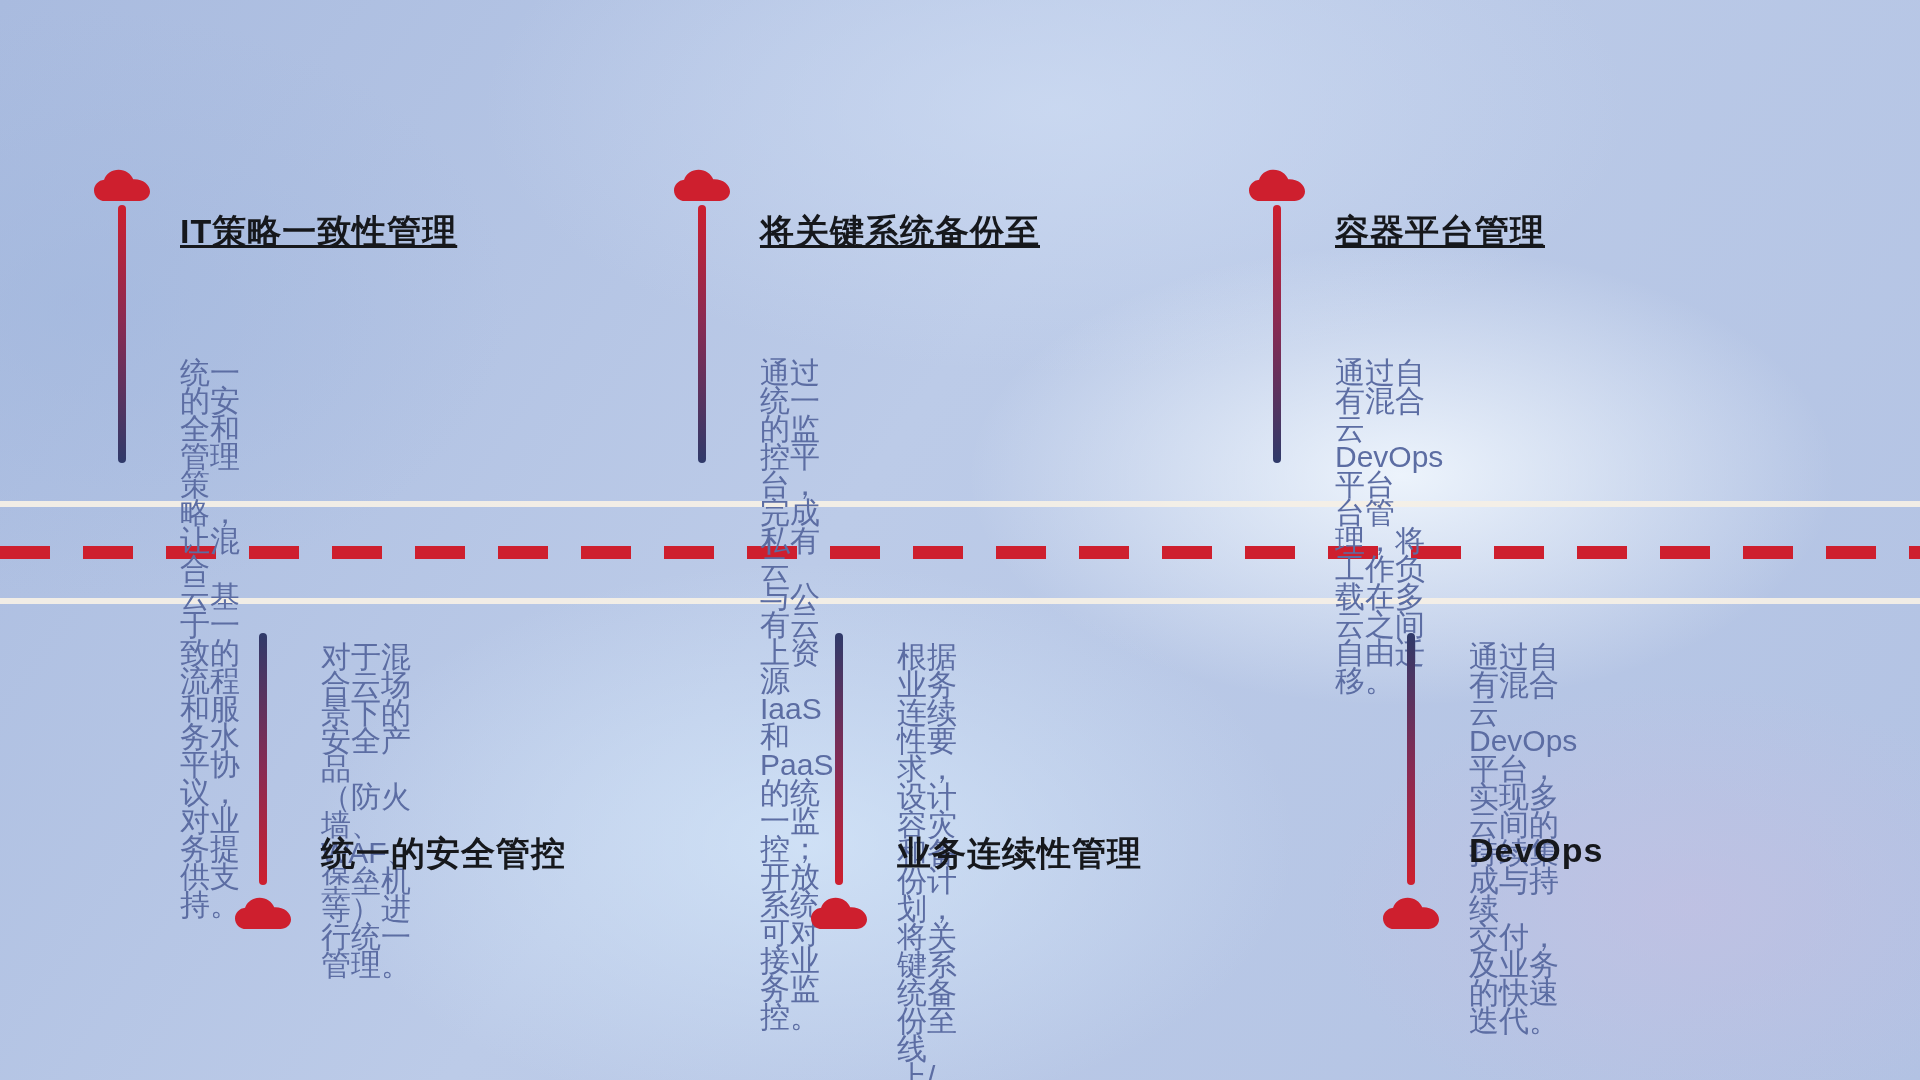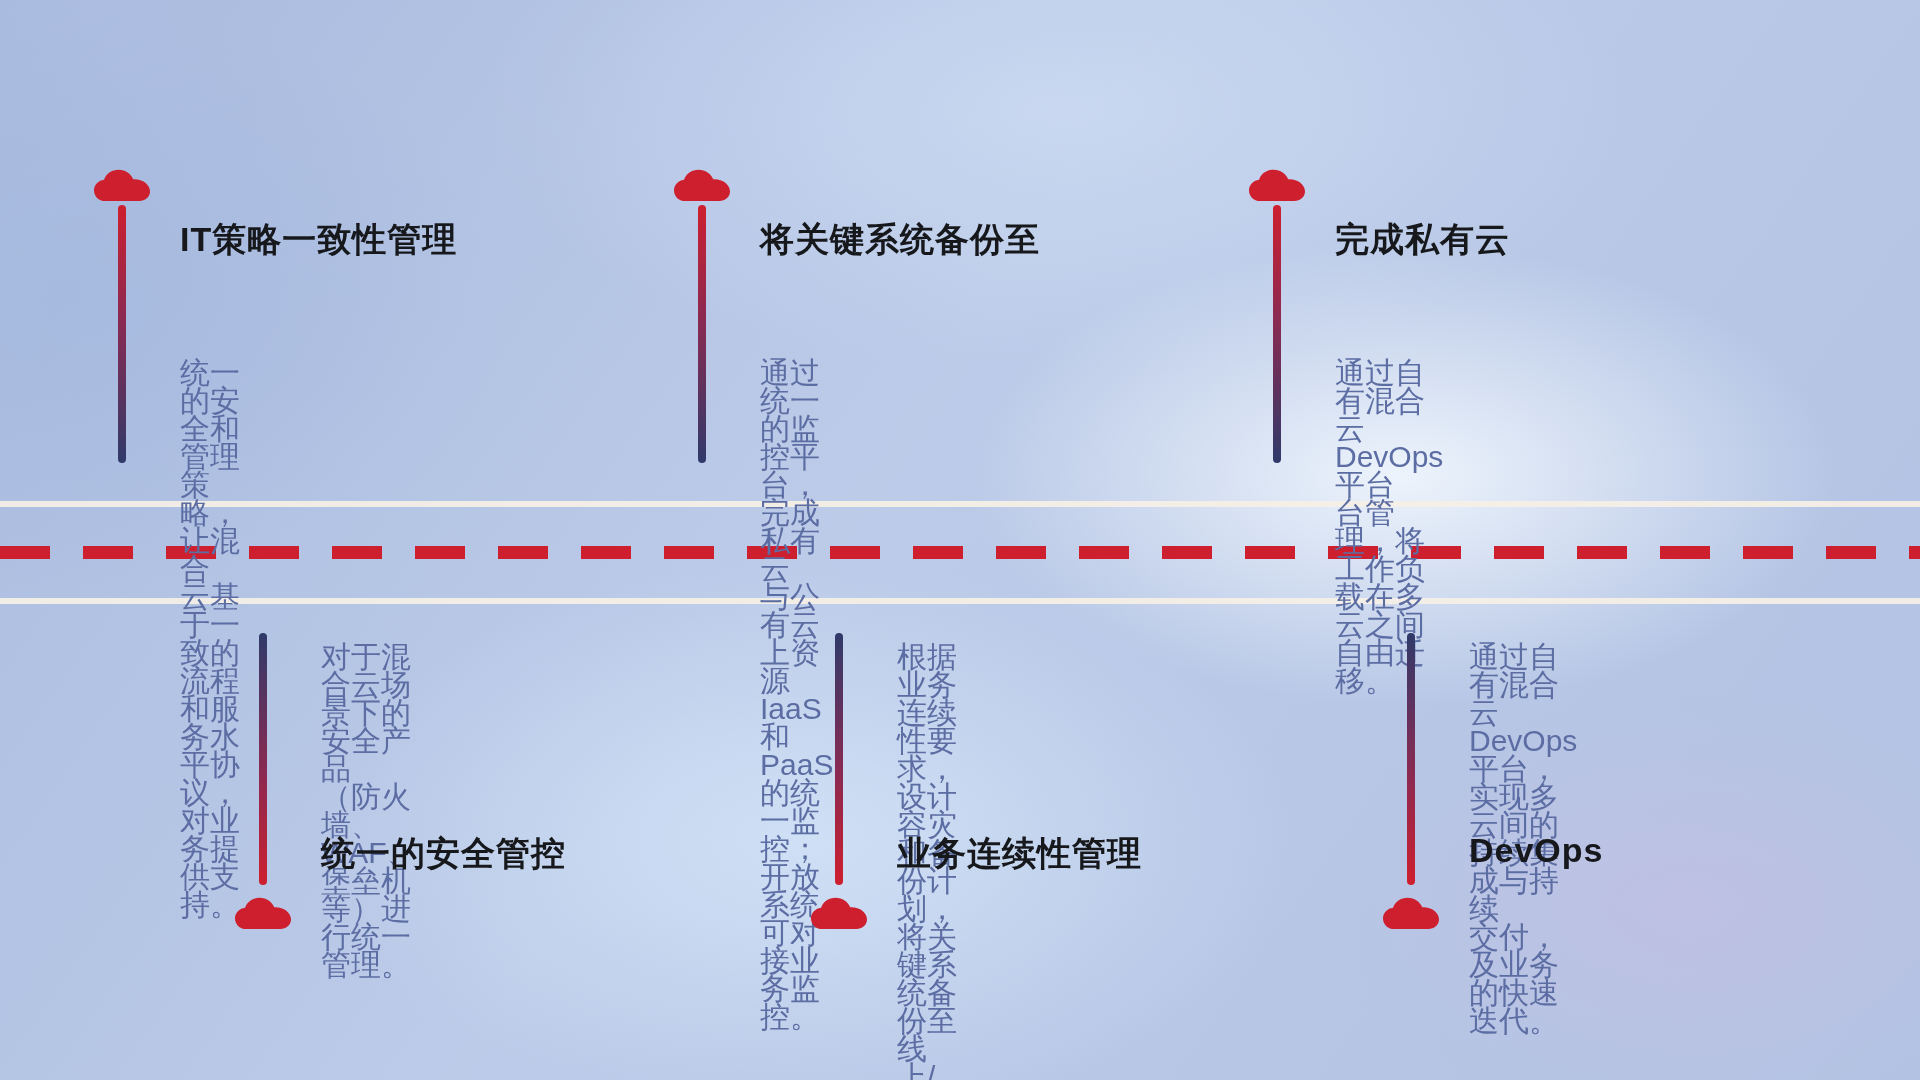--- a/index.html
+++ b/index.html
@@ -61,21 +61,21 @@
   }
   .desc {
     position: absolute; left: 58px; white-space: pre-line;
     font-size: 30px; line-height: 28px;
     color: var(--desc-blue, #5c6da3);
   }
 
   
   .item-top .cloud  { top: 0; }
   .item-top .stem   { top: 36px; height: 258px; }
-  .item-top .title  { top: 48px; }
+  .item-top .title  { top: 40px; text-decoration: underline; }
   .item-top .desc   { top: 190px; }
 
   .item-bottom .stem  { top: 0; height: 252px; }
   .item-bottom .cloud { top: 264px; }
   .item-bottom .desc  { top: 10px; }
   .item-bottom .title { top: 198px; text-align: center; }
 </style>
 </head>
 <body>
 
@@ -111,21 +111,21 @@
 一监控；开放系统可对接业务监控。</p>
   </div>
 
   <div class="item item-top" style="left:1277px; top:169px">
     <span class="cloud">
       <svg viewBox="0 0 100 60">
           <path fill="#ce1f2e" d="M20,57 C8,57 0,48 0,38 C0,28 8,20 18,19 C21,8 32,1 44,1 C56,1 66,8 70,18 C86,17 100,27 100,40 C100,50 91,57 81,57 Z"></path>
         </svg>
     </span>
     <span class="stem stem-down"></span>
-    <h2 class="title">完成私有云</h2>
+    <h2 class="title">容器平台管理</h2>
     <p class="desc">通过自有混合云DevOps平台
 台管理，将工作负载在多云之间
 自由迁移。</p>
   </div>
 
   <div class="item item-bottom" style="left:263px; top:633px">
     <span class="stem stem-up"></span>
     <span class="cloud">
       <svg viewBox="0 0 100 60">
           <path fill="#ce1f2e" d="M20,57 C8,57 0,48 0,38 C0,28 8,20 18,19 C21,8 32,1 44,1 C56,1 66,8 70,18 C86,17 100,27 100,40 C100,50 91,57 81,57 Z"></path>

